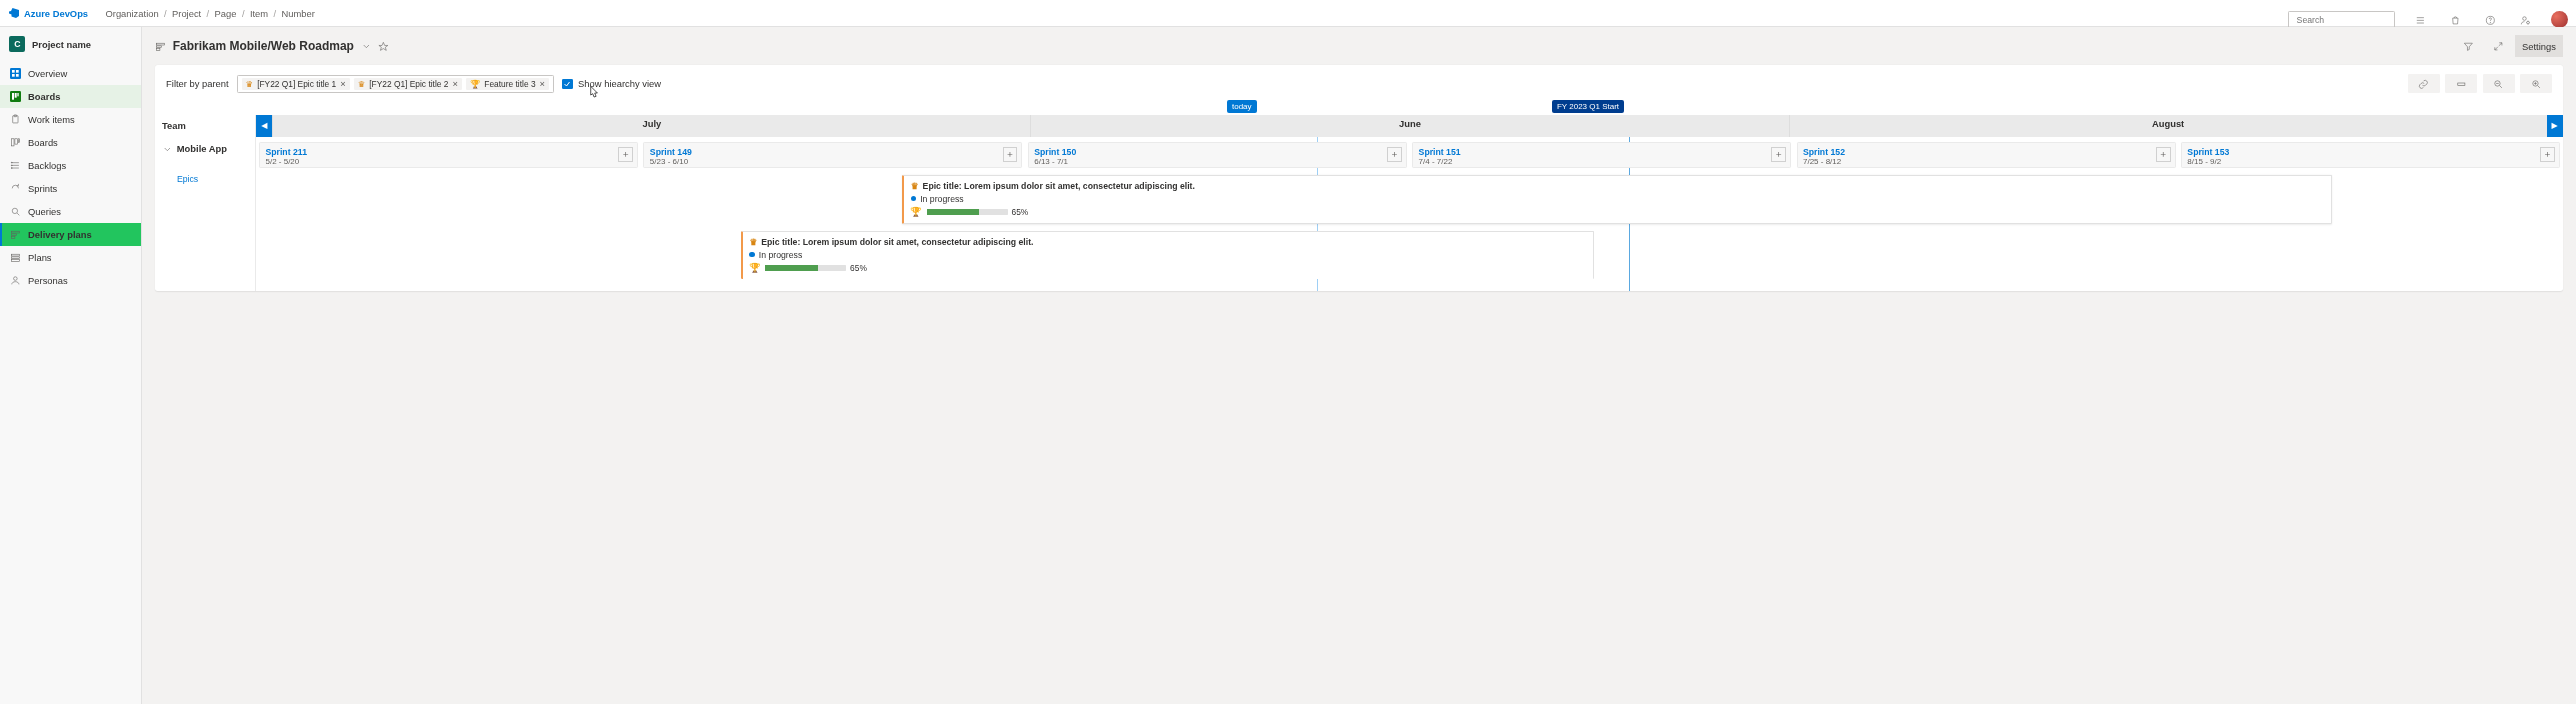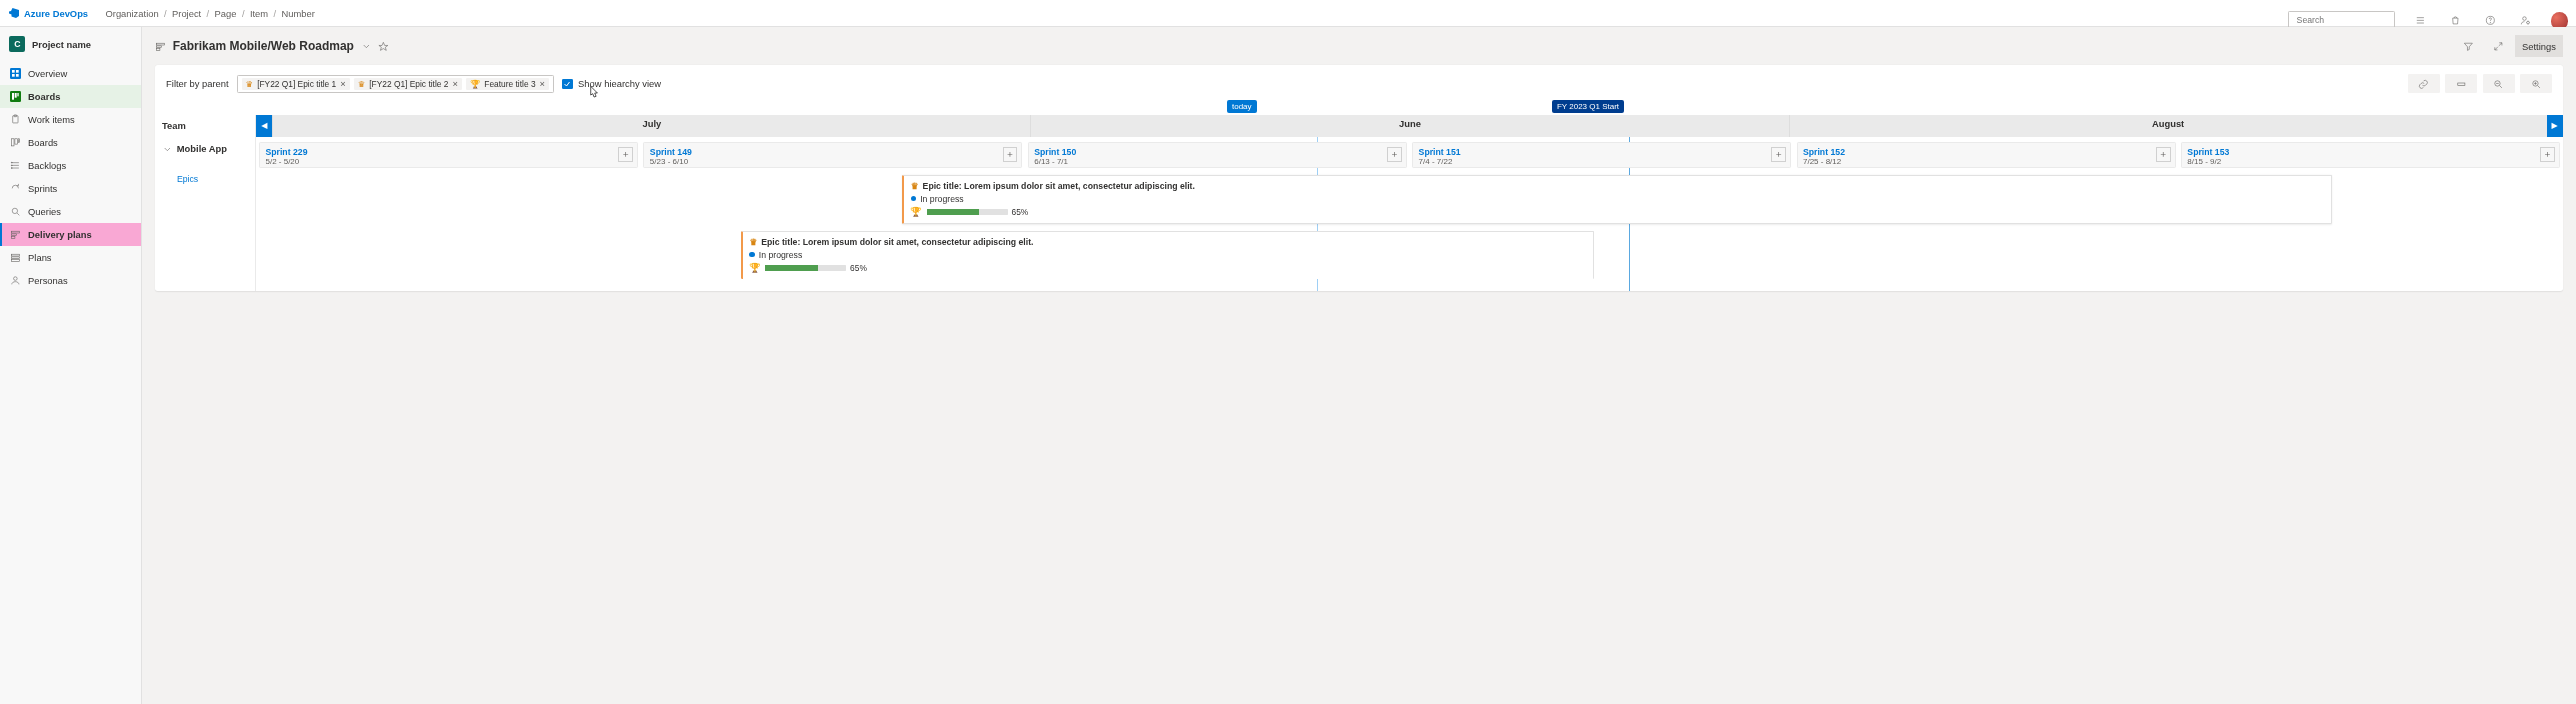--- a/index.html
+++ b/index.html
@@ -4,40 +4,40 @@
 <style>
   * { box-sizing: border-box; margin: 0; padding: 0; }
   body { font-family: "Segoe UI", sans-serif; font-size: 9.4px; color: #323130; background: #fff; overflow: hidden; }
 
   
   .topbar { height: 27px; border-bottom: 0.7px solid #e1e1e1; display: flex; align-items: center; padding: 0 8px; gap: 9.4px; }
   .logo { display: flex; align-items: center; gap: 4px; color: #0078d4; font-weight: 600; }
   .logo svg { width: 12px; height: 12px; }
   .breadcrumb { display: flex; align-items: center; gap: 5.4px; color: #605e5c; margin-left: 8px; }
   .breadcrumb span.sep { color: #a19f9d; }
-  .topbar-right { margin-left: auto; display: flex; align-items: flex-end; gap: 16px; margin-top: 14px; }
+  .topbar-right { margin-left: auto; display: flex; align-items: flex-start; gap: 16px; margin-top: 14px; }
   .search-box { width: 107px; height: 19px; border: 0.7px solid #c8c6c4; border-radius: 1.3px; display: flex; align-items: center; padding: 0 4px; gap: 4px; color: #605e5c; }
   .search-box input { border: none; outline: none; flex: 1; font-size: 8.7px; background: transparent; }
   .top-icon { width: 19px; height: 19px; display: flex; align-items: center; justify-content: center; color: #605e5c; cursor: pointer; border-radius: 1.3px; }
   .avatar { width: 17.4px; height: 17.4px; border-radius: 50%; background: radial-gradient(circle at 30% 30%, #e96f5f, #9c3030); }
 
   
   .layout { display: flex; height: calc(100vh - 27px); }
 
   
   .sidebar { width: 142px; background: #f8f8f8; border-right: 0.7px solid #e1e1e1; display: flex; flex-direction: column; }
   .project-header { display: flex; align-items: center; gap: 6.7px; padding: 9.4px 9.4px; }
   .project-badge { width: 16px; height: 16px; background: #0b6a5d; color: #fff; border-radius: 2px; display: flex; align-items: center; justify-content: center; font-weight: 600; font-size: 8.7px; }
   .nav { display: flex; flex-direction: column; }
   .nav-item, .nav-sub-item { display: flex; align-items: center; gap: 6.7px; height: 23px; padding: 0 9.4px; cursor: pointer; color: #323130; position: relative; }
   .nav-item.section { font-weight: 400; }
   .nav-item .icon, .nav-sub-item .icon { width: 12px; display: flex; justify-content: center; }
   .nav-sub-item { padding-left: 9.4px; }
   .nav-item.selected-parent { background: #e6f2e6; }
-  .nav-sub-item.selected { background: #f9a8d4; font-weight: 600; }
+  .nav-sub-item.selected { background: #22c55e; font-weight: 600; }
   .nav-sub-item.selected::before { content: ""; position: absolute; left: 0; top: 0; bottom: 0; width: 2px; background: #0078d4; }
   .nav-item.overview .tile { width:10.7px; height:10.7px; background:#0078d4; border-radius:1.3px; display:flex; align-items:center; justify-content:center;}
   .nav-item.boards-top .tile { width:10.7px; height:10.7px; background:#107c10; border-radius:1.3px; display:flex; align-items:center; justify-content:center;}
   .tile svg { width:6.7px; height:6.7px; fill:#fff; }
 
   
   .main { flex: 1; background: #f3f2f1; padding: 0 13.4px 13.4px 13.4px; overflow: auto; }
   .page-header { display: flex; align-items: center; height: 38px; gap: 6.7px; }
   .page-title { font-size: 12px; font-weight: 600; display: flex; align-items: center; gap: 6.7px; }
   .page-header-right { margin-left: auto; display: flex; align-items: center; gap: 5.4px; }
@@ -406,21 +406,21 @@
             <span>Mobile App</span>
           </div>
           <div class="sub">Epics</div>
         </div>
         <div class="sprints">
           <div class="vline" style="left:46%"></div>
           <div class="vline solid" style="left:59.5%"></div>
 
           <div class="sprint-row">
             <div class="sprint">
-                <div class="name">Sprint 229</div>
+                <div class="name">Sprint 211</div>
                 <div class="dates">5/2 - 5/20</div>
                 <div class="plus">＋</div>
               </div>
             <div class="sprint">
                 <div class="name">Sprint 149</div>
                 <div class="dates">5/23 - 6/10</div>
                 <div class="plus">＋</div>
               </div>
             <div class="sprint">
                 <div class="name">Sprint 150</div>

